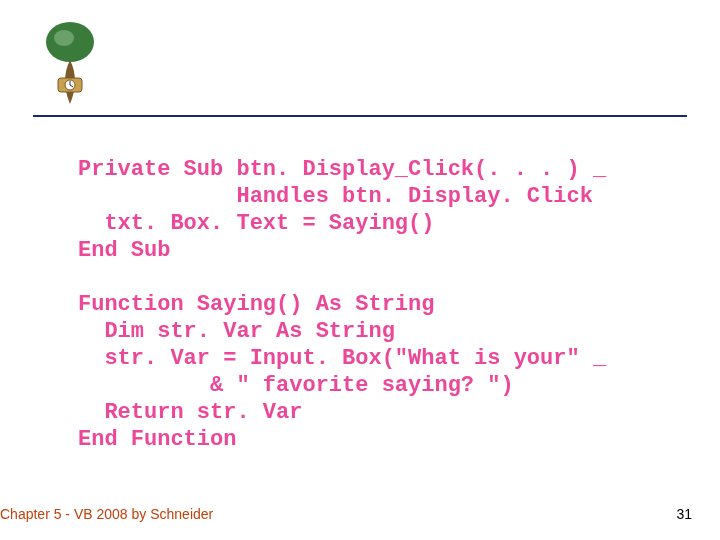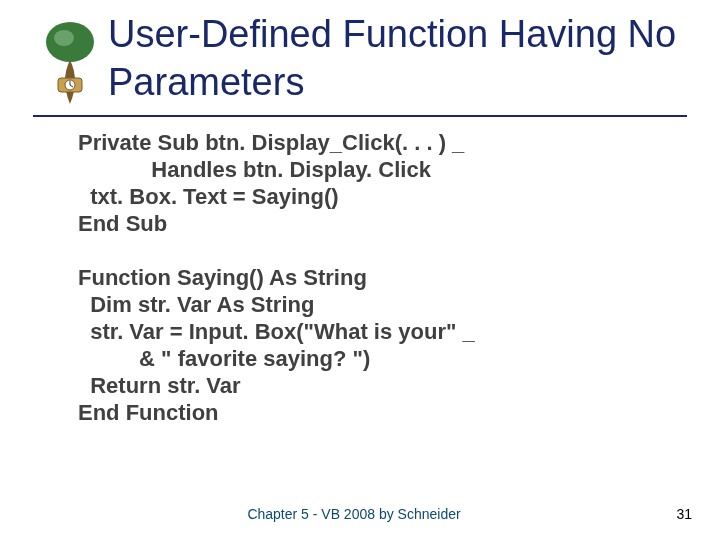--- a/index.html
+++ b/index.html
@@ -41,37 +41,36 @@
     position: absolute;
     left: 33px;
     top: 115px;
     width: 654px;
     height: 2px;
     background: #19286a;
   }
   .code-block {
     position: absolute;
     left: 78px;
-    top: 129px;
+    top: 156px;
     width: 610px;
-    font-family: Liberation Sans, sans-serif;
+    font-family: Liberation Mono, monospace;
     font-size: 22px;
     line-height: 27px;
-    color: #404040;
+    color: #ec4899;
     font-weight: bold;
     white-space: pre;
   }
   .footer {
     position: absolute;
     left: 0;
     width: 708px;
     bottom: 18px;
-    text-align: center;
     font-size: 14px;
-    color: #0c4a6e;
+    color: #c2410c;
   }
   .page-num {
     position: absolute;
     right: 28px;
     bottom: 18px;
     font-size: 14px;
     color: #000;
     margin-left: 21px;
   }
 </style>
@@ -85,21 +84,20 @@
       <ellipse cx="30" cy="22" rx="24" ry="20" fill="#3a7a3a"></ellipse>
       <ellipse cx="24" cy="18" rx="10" ry="8" fill="#6aa06a"></ellipse>
       <path d="M30 40 Q 40 60 30 84 Q 20 60 30 40 Z" fill="#7a5a2a"></path>
       <rect x="18" y="58" width="24" height="14" rx="3" fill="#c8a050" stroke="#7a5a2a" stroke-width="1"></rect>
       <circle cx="30" cy="65" r="5" fill="#fff" stroke="#7a5a2a" stroke-width="1"></circle>
       <line x1="30" y1="65" x2="30" y2="61" stroke="#333" stroke-width="1"></line>
       <line x1="30" y1="65" x2="33" y2="67" stroke="#333" stroke-width="1"></line>
     </svg>
   </div>
 
-  <div class="title">User-Defined Function Having No Parameters</div>
   <div class="title-underline"></div>
 
   <div class="code-block">Private Sub btn. Display_Click(. . . ) _
             Handles btn. Display. Click
   txt. Box. Text = Saying()
 End Sub
 
 Function Saying() As String
   Dim str. Var As String
   str. Var = Input. Box("What is your" _

